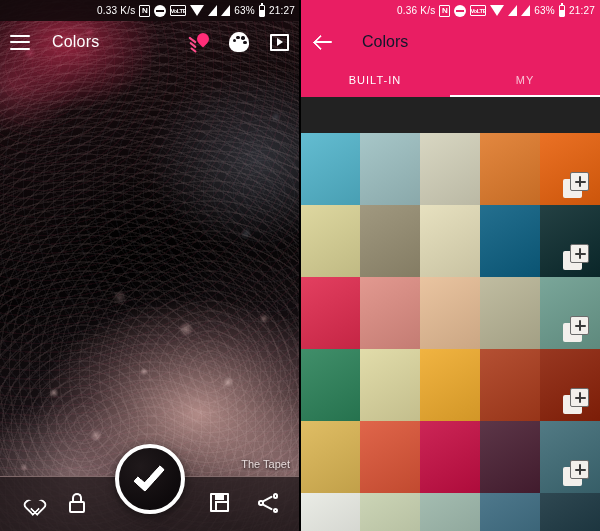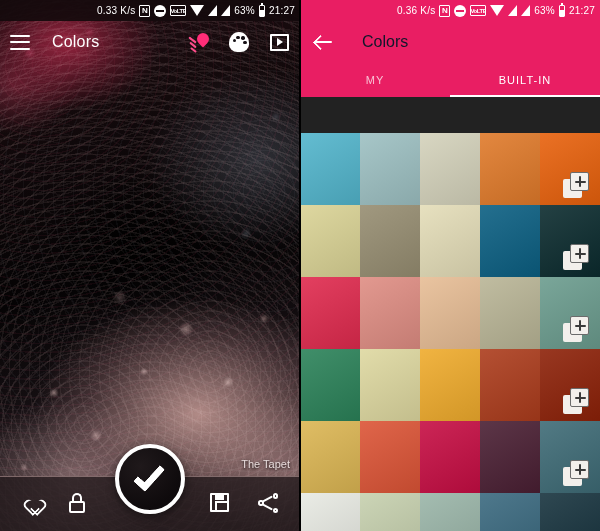--- a/index.html
+++ b/index.html
@@ -287,22 +287,22 @@
       <span class="sb-ico ico-batt"></span>
       <span class="sb-text">21:27</span>
     </div>
 
     <div class="appbar-right">
       <div class="back-arrow"></div>
       <div class="right-title">Colors</div>
     </div>
 
     <div class="tabs">
+      <div class="tab active">BUILT-IN</div>
       <div class="tab">MY</div>
-      <div class="tab active">BUILT-IN</div>
       <div class="tab-underline"></div>
     </div>
 
 
     <div class="palette-scroll" id="palette-list">
         <div class="palette-row">
           <div class="swatch" style="background: linear-gradient(150deg, rgba(255, 255, 255, 0.1), rgba(0, 0, 0, 0.12)) rgb(82, 181, 204);"></div>
           <div class="swatch" style="background: linear-gradient(150deg, rgba(255, 255, 255, 0.1), rgba(0, 0, 0, 0.12)) rgb(157, 192, 194);"></div>
           <div class="swatch" style="background: linear-gradient(150deg, rgba(255, 255, 255, 0.1), rgba(0, 0, 0, 0.12)) rgb(212, 210, 187);"></div>
           <div class="swatch" style="background: linear-gradient(150deg, rgba(255, 255, 255, 0.1), rgba(0, 0, 0, 0.12)) rgb(224, 122, 42);"></div>

